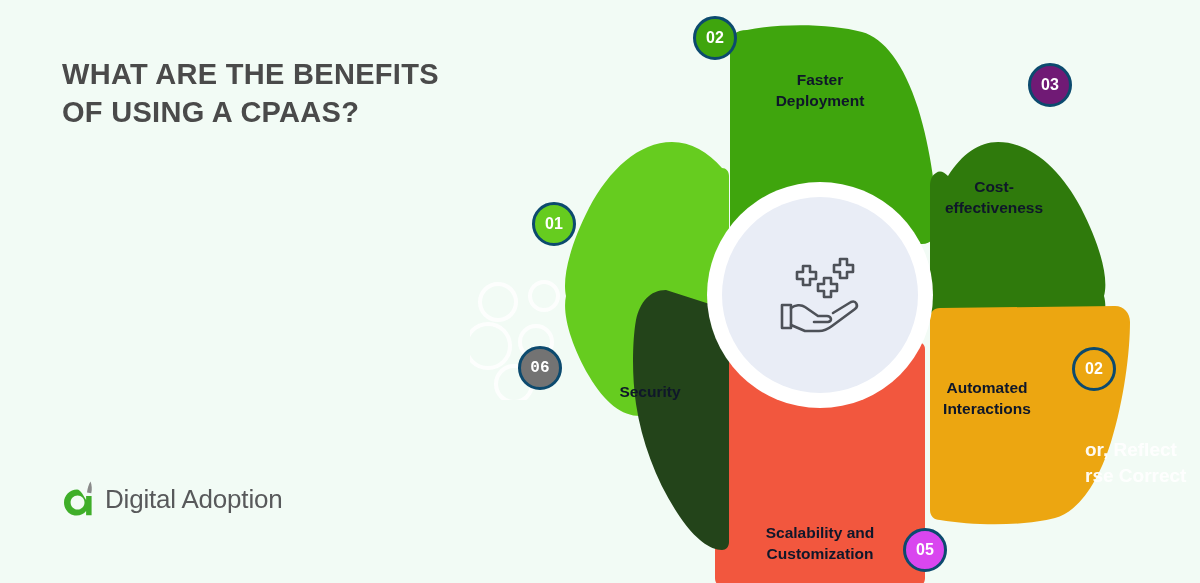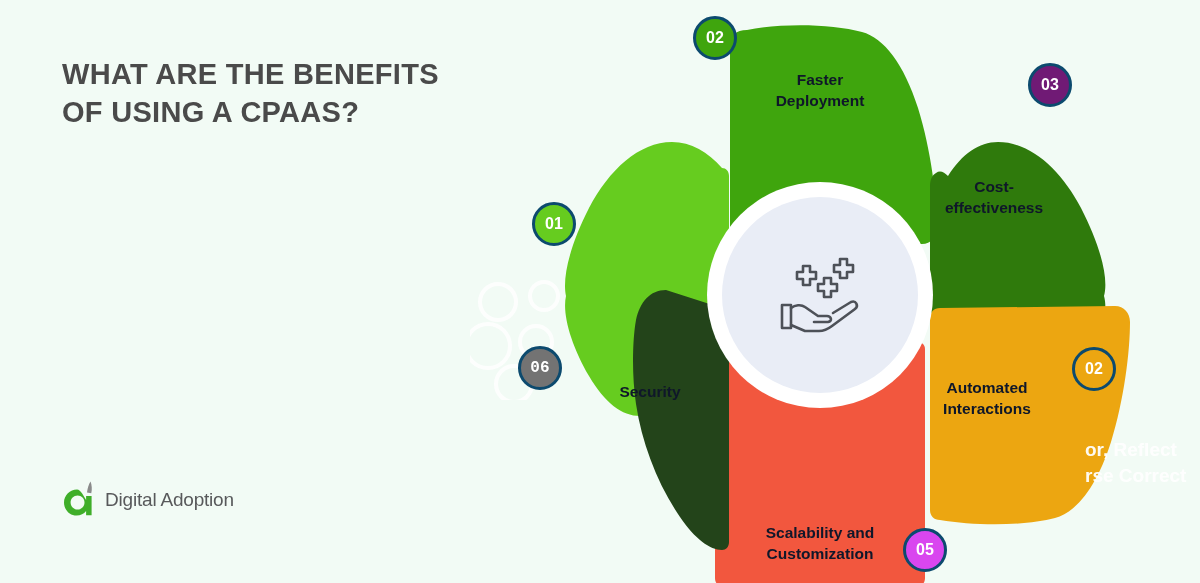--- a/index.html
+++ b/index.html
@@ -52,21 +52,21 @@
     display: flex;
     align-items: center;
     gap: 9px;
   }
   .logo-mark {
     width: 34px;
     height: 38px;
     display: block;
   }
   .logo-text {
-    font-size: 19px;
+    font-size: 26px;
     color: #58595b;
     letter-spacing: -0.2px;
     line-height: 1;
   }
 
   
   .wheel-wrap {
     position: absolute;
     left: 470px;
     top: -10px;

